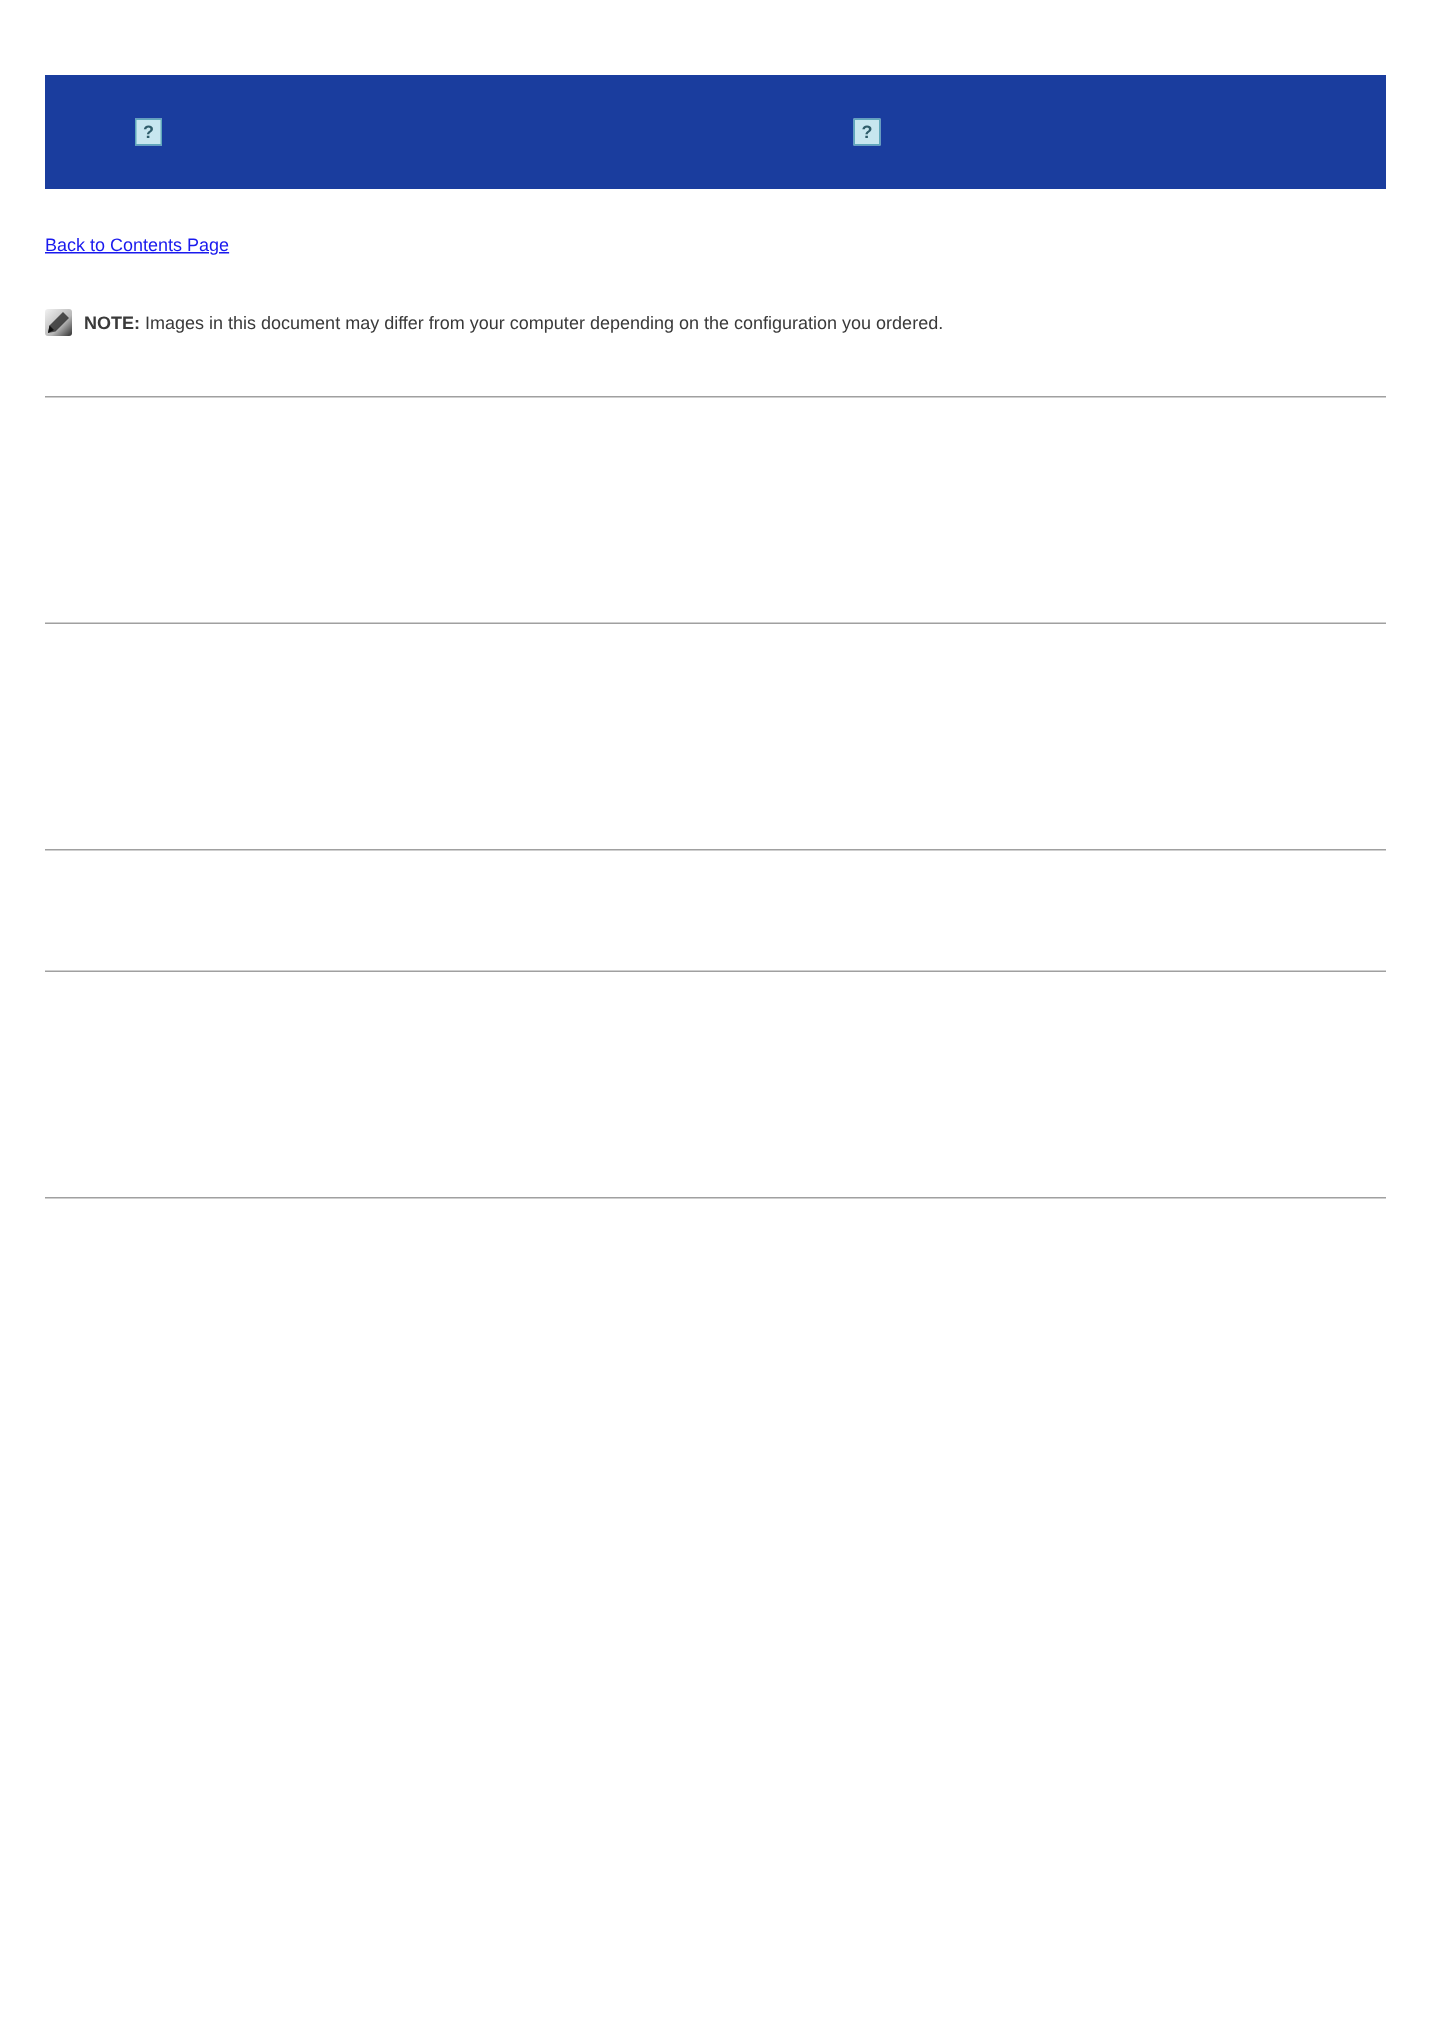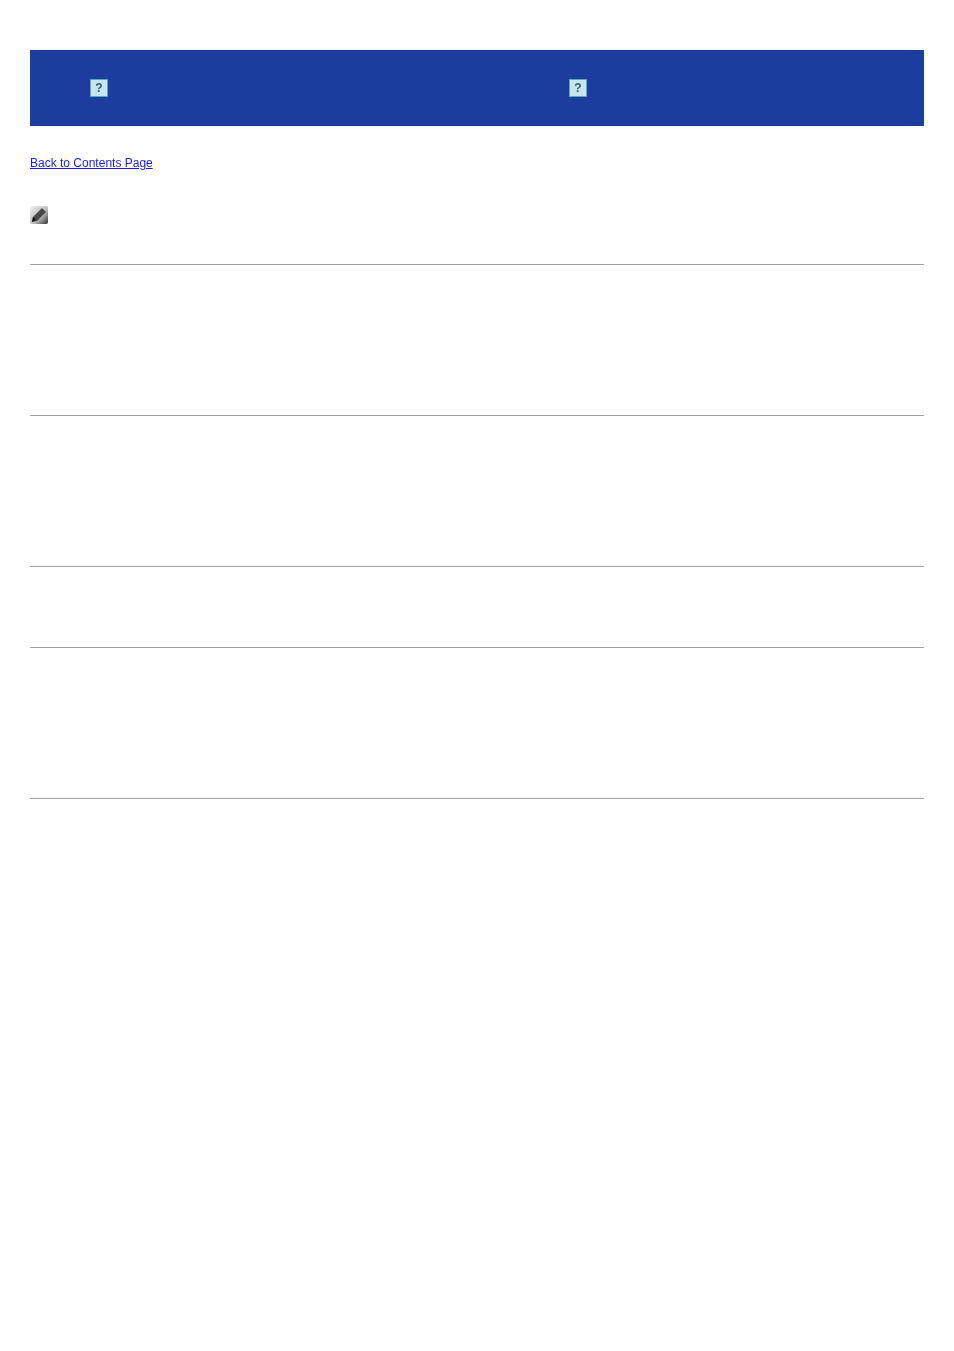--- a/index.html
+++ b/index.html
@@ -116,20 +116,24 @@
       <a href="#">Back to Contents Page</a>
     </div>
 
     <div class="note-row">
       <span class="note-icon">
         <svg viewBox="0 0 18 18" width="18" height="18">
           <polygon points="2,16 3,11 12,2 16,6 7,15" fill="#2a2a2a" opacity="0.8"></polygon>
           <polygon points="2,16 3,11 6,14" fill="#111"></polygon>
         </svg>
       </span>
+      <span class="note-text">
+        <b>NOTE:</b>
+        <span>Images in this document may differ from your computer depending on the configuration you ordered.</span>
+      </span>
     </div>
 
     <div class="section-block">
       <div></div>
       <hr class="section-rule">
       <div></div>
     </div>
 
     <div class="section-block" style="margin-top:150px">
       <div></div>

